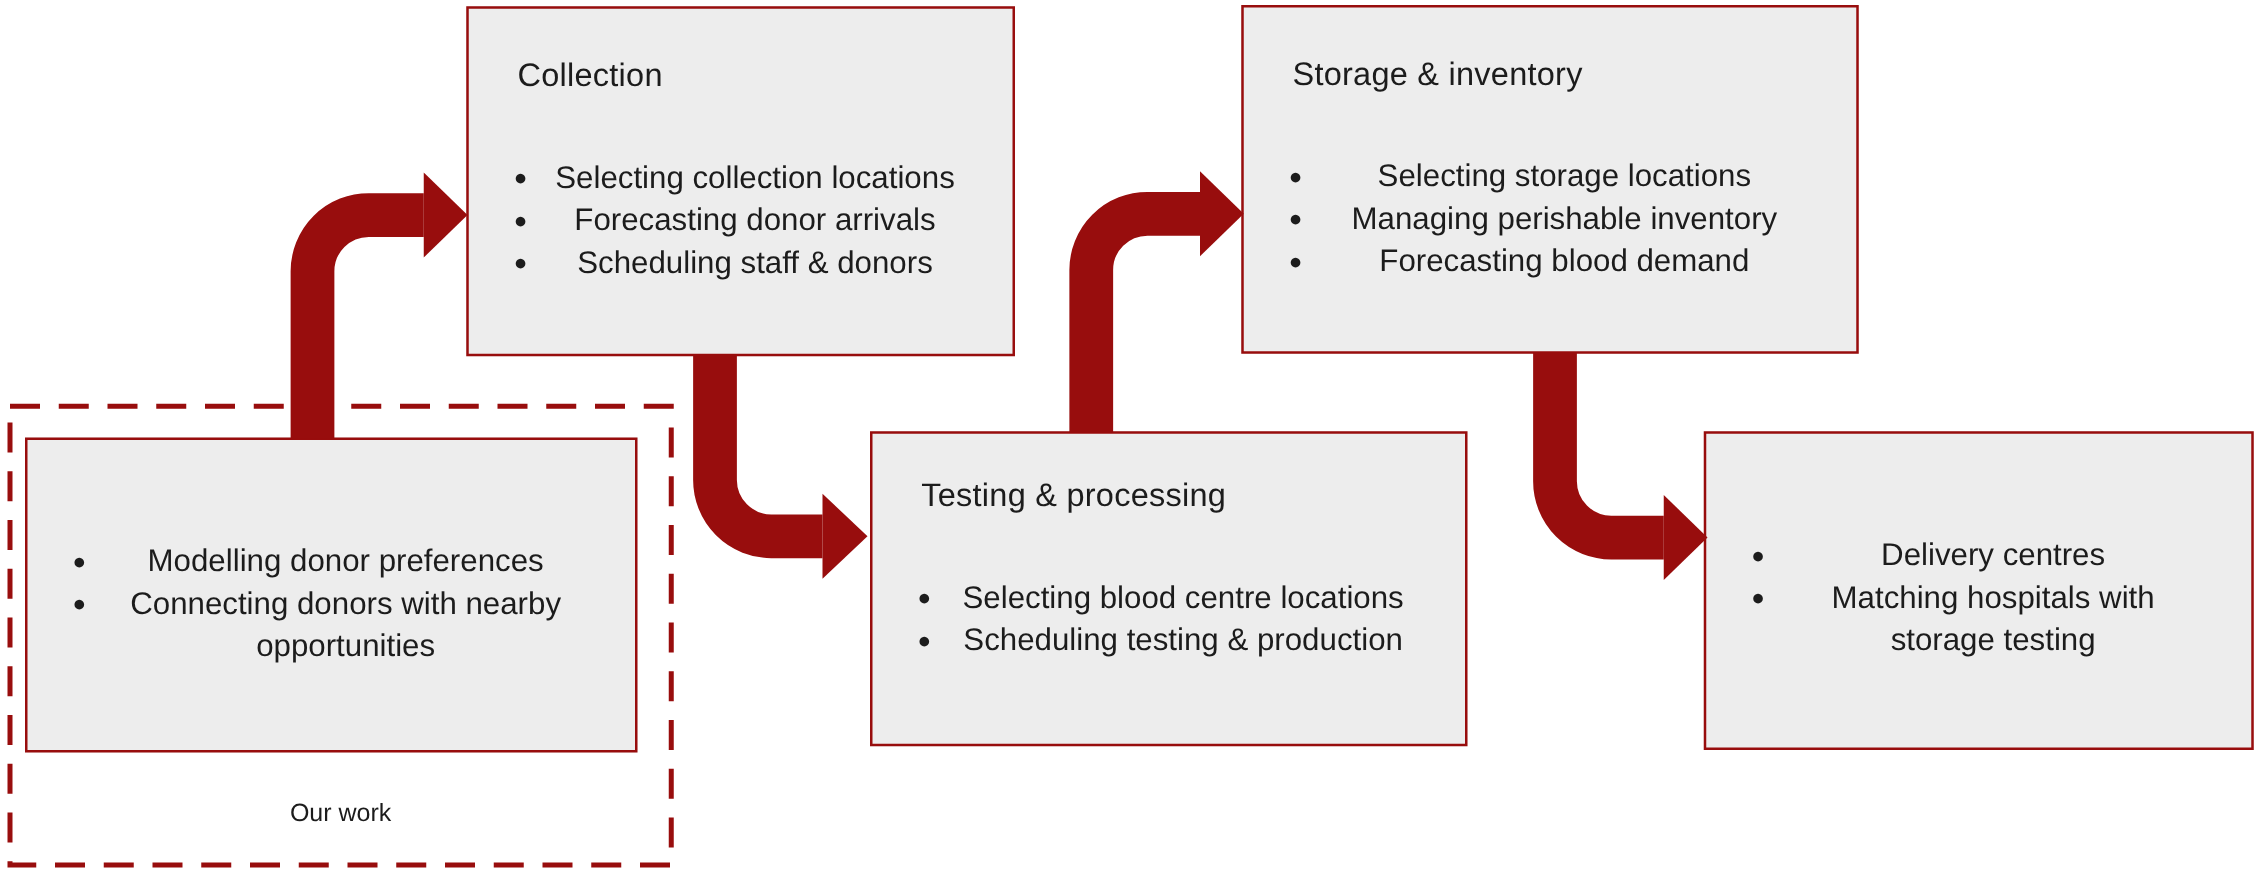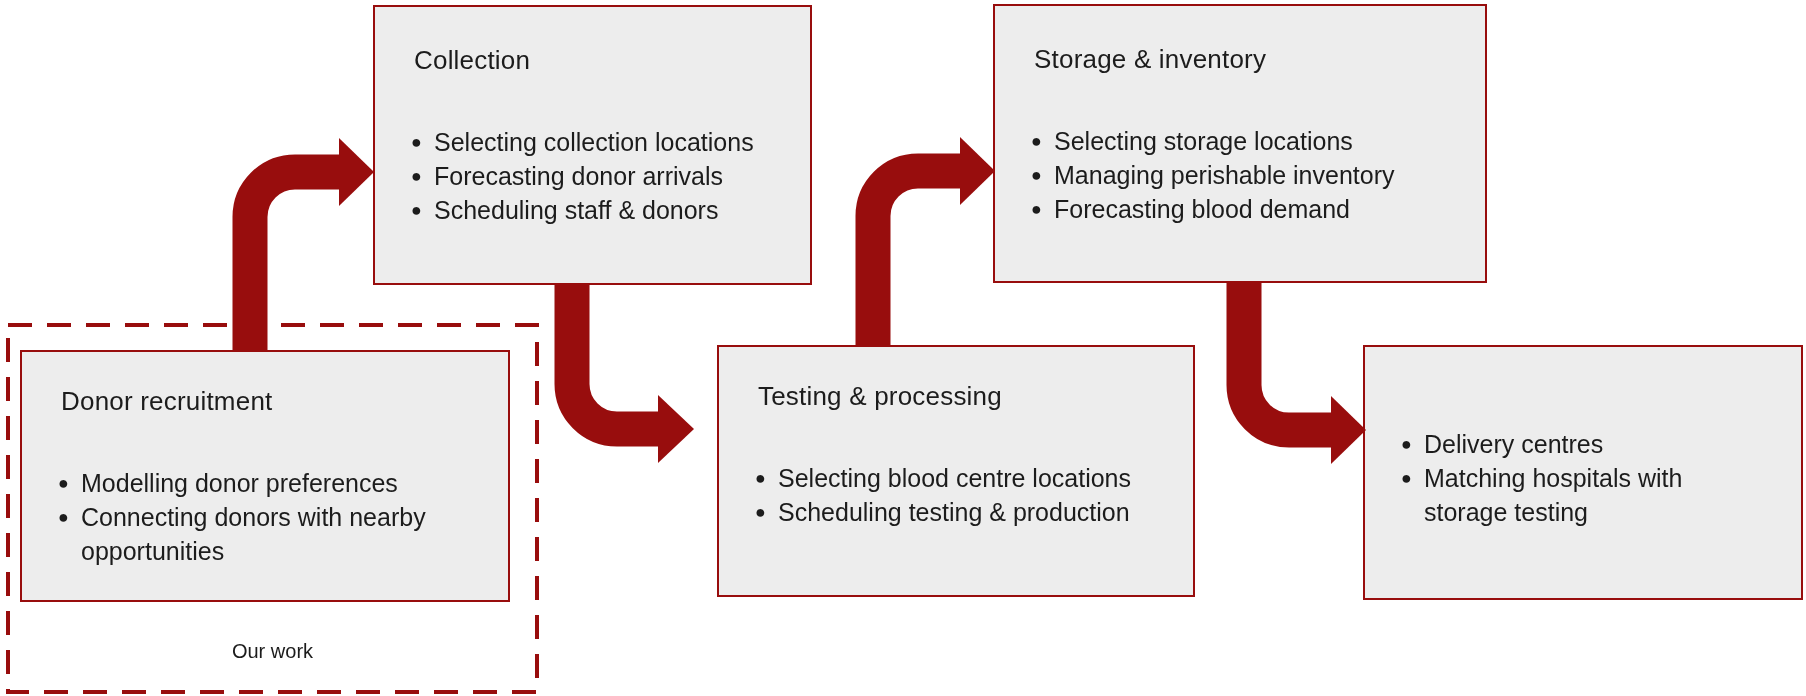--- a/index.html
+++ b/index.html
@@ -34,51 +34,50 @@
   }
   ul.bullets {
     list-style: none;
     margin: 48px 0 0 0;
     padding: 0;
     font-size: 25px;
     line-height: 34px;
   }
   ul.bullets li { display: flex; }
   ul.bullets .dot { flex: 0 0 23px; font-size: 18px; }
-  ul.bullets .bt  { flex: 1; }
+  ul.bullets .bt  { flex: 1; text-align: center; }
 
   .our-work {
     position: absolute;
     z-index: 1;
     left: 8px;
     top: 634px;
     width: 529px;
     text-align: center;
     font-size: 20px;
     line-height: 34px;
   }
 
   
   #box-donor        { left: 20px;   top: 350px; width: 490px; height: 252px; }
   #box-collection   { left: 373px;  top: 5px;   width: 439px; height: 280px; }
-  #box-testing      { left: 696px;  top: 345px; width: 478px; height: 252px; margin-left: 21px; }
+  #box-testing      { left: 696px;  top: 345px; width: 478px; height: 252px; }
   #box-storage      { left: 993px;  top: 4px;   width: 494px; height: 279px; }
   #box-distribution { left: 1363px; top: 345px; width: 440px; height: 255px; }
 </style>
 </head>
 <body>
 
 <div class="canvas">
 
   <svg class="layer under" width="1806" height="696" viewBox="0 0 1806 696">
     <rect x="8" y="325" width="529" height="367" fill="none" stroke="var(--accent, #980d0d)" stroke-width="4" stroke-dasharray="24 15"></rect>
   </svg>
 
   <div class="box short" id="box-donor">
-    <div class="box-title">Donor recruitment</div>
     <ul class="bullets">
         <li>
           <span class="dot">●</span>
           <span class="bt">Modelling donor preferences</span>
         </li>
         <li>
           <span class="dot">●</span>
           <span class="bt">Connecting donors with nearby opportunities</span>
         </li>
       </ul>

